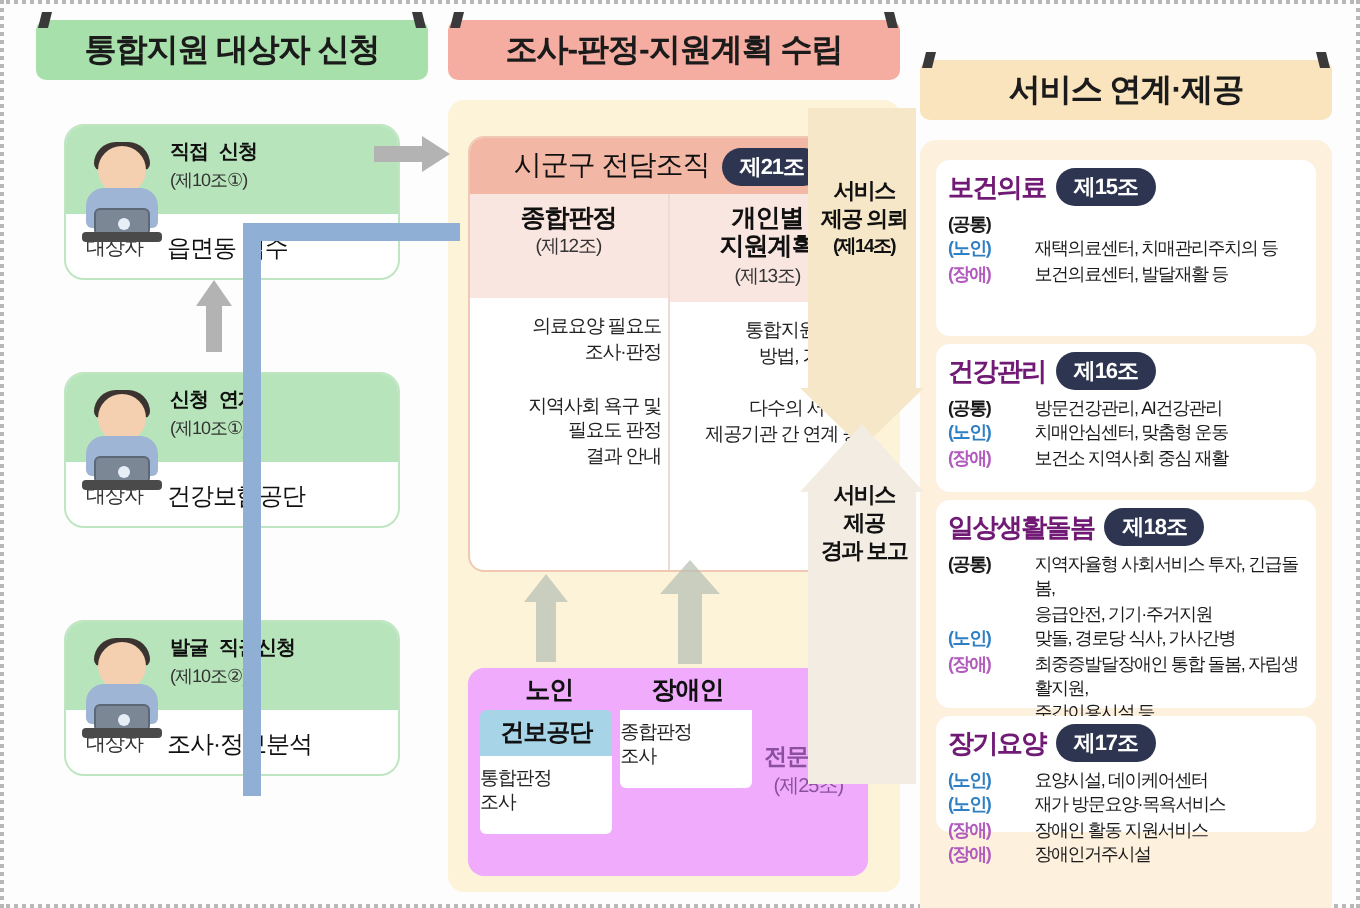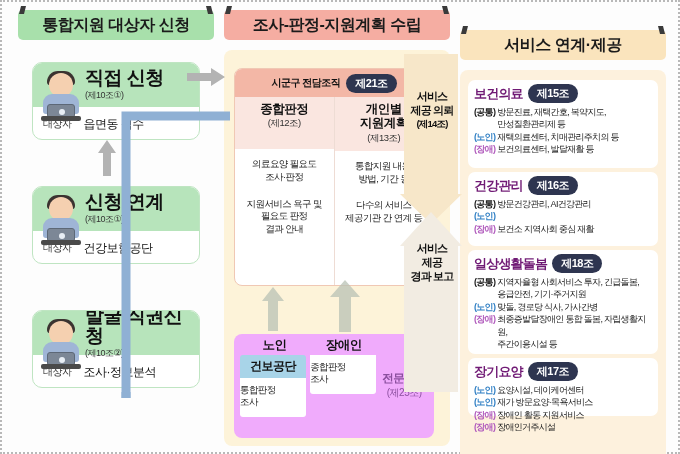--- a/index.html
+++ b/index.html
@@ -64,21 +64,21 @@
   }
   #app-card-0 { top: 52px; }
   #app-card-1 { top: 176px; }
   #app-card-2 { top: 300px; }
 
   .ac-head {
     height: 44px; background: #b7e4bb;
     display: flex; align-items: center;
     padding-left: 52px;
   }
-  .ac-title { font-size: 19px; font-weight: bold; color: #111; letter-spacing: -0.5px; line-height: 1.05; }
+  .ac-title { font-size: 10px; font-weight: bold; color: #111; letter-spacing: -0.5px; line-height: 1.05; font-family: Liberation Mono, monospace; }
   .ac-sub   { font-size: 9px; color: #333; letter-spacing: -0.5px; margin-top: 1px; }
   .ac-body {
     height: 34px; display: flex; align-items: center;
     padding-left: 10px; gap: 12px;
   }
   .ac-label { font-size: 10px; color: #333; letter-spacing: -0.5px; }
   .ac-value { font-size: 12px; color: #111; letter-spacing: -0.5px; }
 
   .avatar {
     position: absolute; left: 8px; top: 8px;
@@ -103,35 +103,35 @@
     width: 200px; height: 218px;
     background: #ffffff;
     border: 1.5px solid #f0c8b4;
     border-radius: 8px;
     overflow: hidden;
   }
   .agency-head {
     height: 28px; background: #f3b7a6;
     display: flex; align-items: center; justify-content: center; gap: 6px;
   }
-  .agency-title { font-size: 10px; font-weight: bold; color: #111; letter-spacing: -0.5px; }
+  .agency-title { font-size: 14px; font-weight: normal; color: #111; letter-spacing: -0.5px; }
   .badge-dark {
     background: #2e3550; color: #fff; font-size: 11px; font-weight: bold;
     padding: 2px 9px; border-radius: 10px; letter-spacing: -0.5px;
   }
   .agency-cols { display: flex; height: 190px; }
   .agency-col { flex: 1; display: flex; flex-direction: column; }
   .agency-col + .agency-col { border-left: 1.5px solid #eedcd4; }
   .acol-head {
     background: #fae6e0; padding: 5px 2px 6px;
     text-align: center; min-height: 52px;
   }
   .acol-h-title { font-size: 12.5px; font-weight: bold; color: #111; letter-spacing: -0.5px; line-height: 1.15; }
   .acol-h-sub   { font-size: 9.5px; color: #333; letter-spacing: -0.5px; margin-top: 1px; }
-  .acol-body { flex: 1; padding: 9px 3px; text-align: center; }
+  .acol-body { flex: 1; padding: 9px 3px; text-align: right; }
   .acol-item { font-size: 9.5px; color: #222; letter-spacing: -0.6px; line-height: 1.35; margin-bottom: 14px; }
 
   .prof-box {
     position: absolute; left: 10px; top: 284px;
     width: 200px; height: 104px;
     background: #f0abfc; border-radius: 8px;
   }
   .prof-cats { display: flex; padding: 3px 6px 0; }
   .prof-cat { flex: 1; text-align: center; font-size: 12.5px; font-weight: bold; color: #111; letter-spacing: -0.5px; }
   .prof-cat.spacer { flex: 0.72; }
@@ -162,21 +162,21 @@
     background: #ffffff; border-radius: 7px;
     padding: 4px 6px 6px;
   }
   #svc-0 { top: 10px;  height: 88px; }
   #svc-1 { top: 102px; height: 74px; }
   #svc-2 { top: 180px; height: 104px; }
   #svc-3 { top: 288px; height: 58px; }
 
   .svc-head { display: flex; align-items: center; gap: 5px; margin-bottom: 3px; }
   .svc-title { font-size: 13px; font-weight: bold; color: #701a75; letter-spacing: -0.8px; }
-  .svc-line { font-size: 9px; color: #1a1a1a; letter-spacing: -0.7px; line-height: 1.38; display: flex; }
+  .svc-line { font-size: 9px; color: #1a1a1a; letter-spacing: -0.7px; line-height: 1.38; display: flex; gap: 20px; }
   .svc-tag { font-weight: bold; flex: 0 0 auto; margin-right: 2px; }
   .tag-common { color: #1a1a1a; }
   .tag-senior { color: #2f7fc4; }
   .tag-disab  { color: #b15bbd; }
   .svc-text { flex: 1; }
 
   
   .arrow { position: absolute; }
 
   
@@ -286,21 +286,21 @@
         </div>
         <div class="agency-cols">
           <div class="agency-col">
             <div class="acol-head">
               <div class="acol-h-title" style="white-space:pre-line">종합판정</div>
               <div class="acol-h-sub">(제12조)</div>
             </div>
             <div class="acol-body">
               <div class="acol-item" style="white-space:pre-line">의료요양 필요도
 조사·판정</div>
-              <div class="acol-item" style="white-space:pre-line">지원서비스 욕구 및
+              <div class="acol-item" style="white-space:pre-line">지역사회 욕구 및
 필요도 판정
 결과 안내</div>
             </div>
           </div>
           <div class="agency-col">
             <div class="acol-head">
               <div class="acol-h-title" style="white-space:pre-line">개인별
 지원계획</div>
               <div class="acol-h-sub">(제13조)</div>
             </div>
@@ -344,22 +344,20 @@
 
     <div class="right-panel">
 
       <div class="svc-card" id="svc-0">
         <div class="svc-head">
           <span class="svc-title">보건의료</span>
           <span class="badge-dark">제15조</span>
         </div>
         <div class="svc-line">
             <span class="svc-tag tag-common">(공통)</span>
-            <span class="svc-text" style="white-space:pre-line">방문진료, 재택간호, 복약지도,
-만성질환관리제 등</span>
           </div>
         <div class="svc-line">
             <span class="svc-tag tag-senior">(노인)</span>
             <span class="svc-text" style="white-space:pre-line">재택의료센터, 치매관리주치의 등</span>
           </div>
         <div class="svc-line">
             <span class="svc-tag tag-disab">(장애)</span>
             <span class="svc-text" style="white-space:pre-line">보건의료센터, 발달재활 등</span>
           </div>
       </div>
@@ -368,20 +366,21 @@
         <div class="svc-head">
           <span class="svc-title">건강관리</span>
           <span class="badge-dark">제16조</span>
         </div>
         <div class="svc-line">
             <span class="svc-tag tag-common">(공통)</span>
             <span class="svc-text" style="white-space:pre-line">방문건강관리, AI건강관리</span>
           </div>
         <div class="svc-line">
             <span class="svc-tag tag-senior">(노인)</span>
+            <span class="svc-text" style="white-space:pre-line">치매안심센터, 맞춤형 운동</span>
           </div>
         <div class="svc-line">
             <span class="svc-tag tag-disab">(장애)</span>
             <span class="svc-text" style="white-space:pre-line">보건소 지역사회 중심 재활</span>
           </div>
       </div>
 
       <div class="svc-card" id="svc-2">
         <div class="svc-head">
           <span class="svc-title">일상생활돌봄</span>

